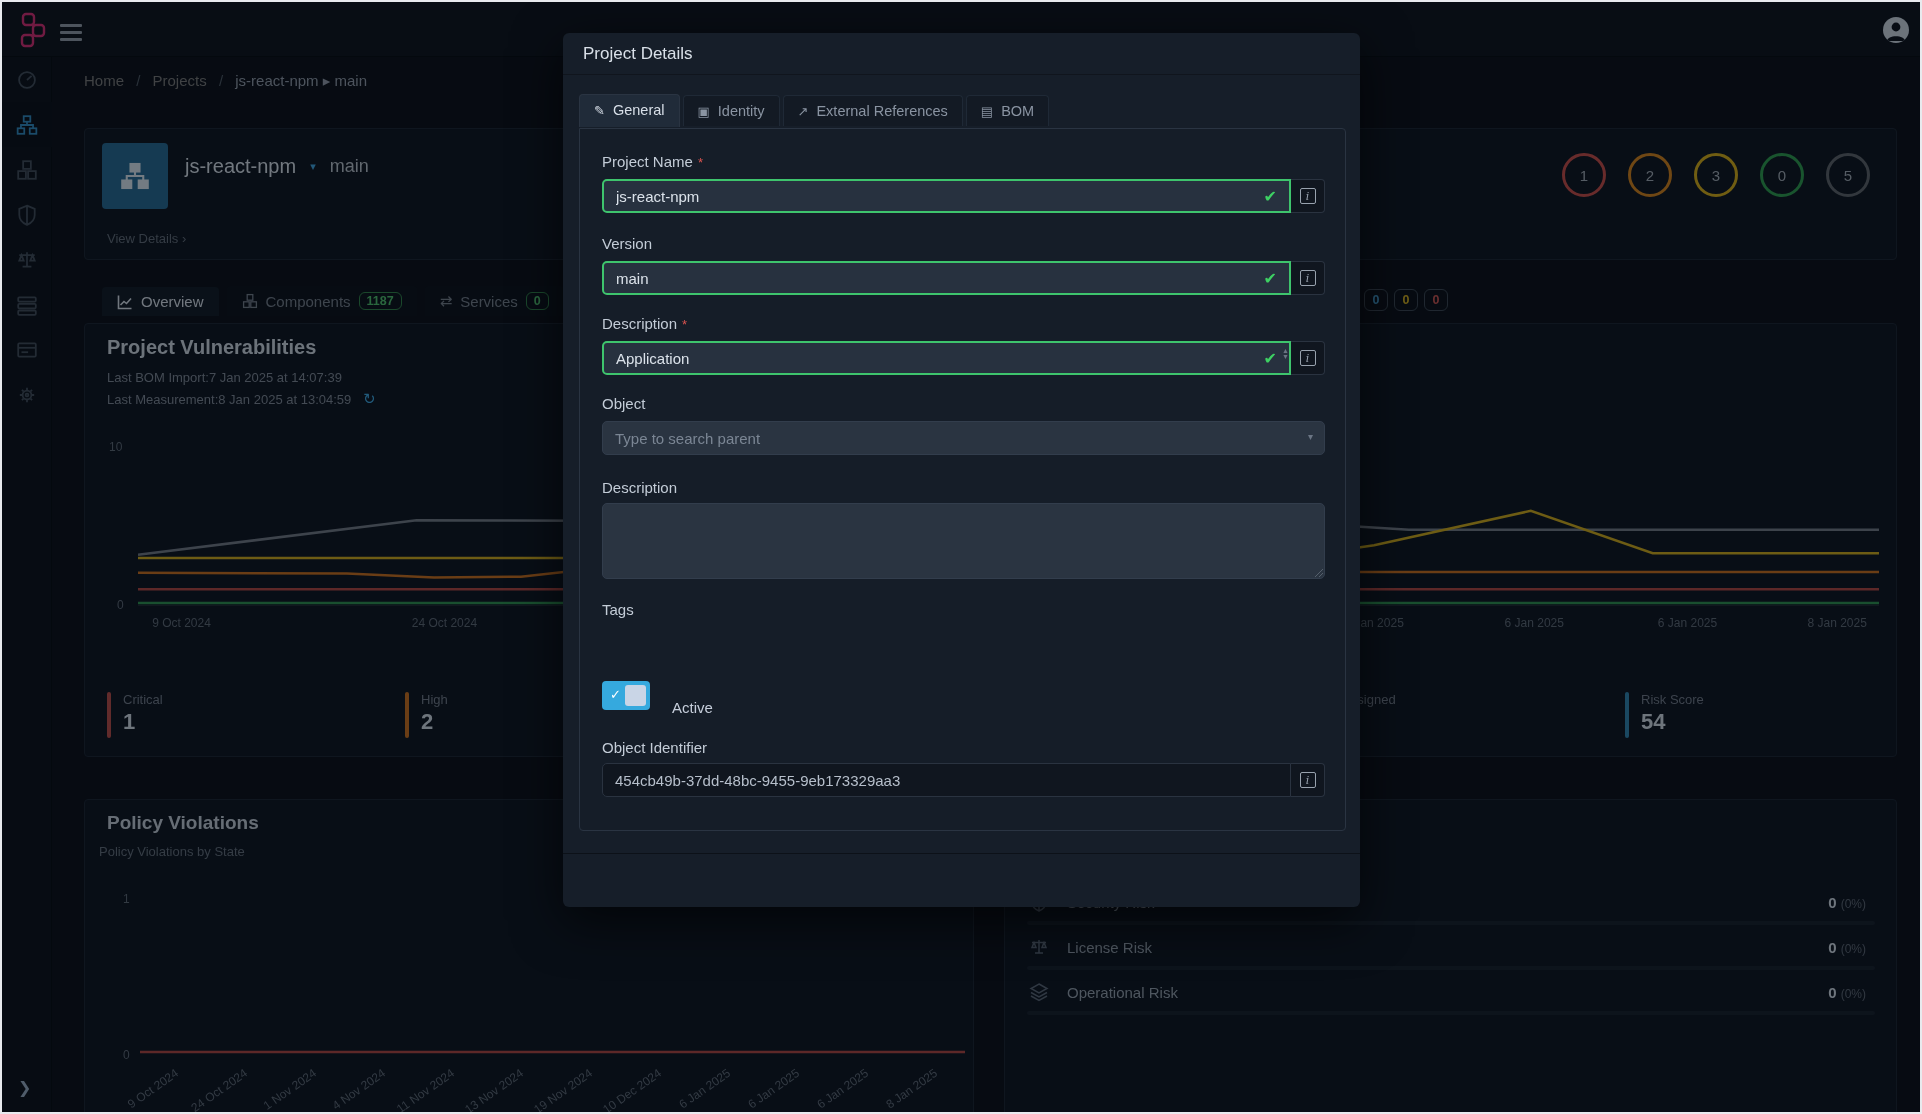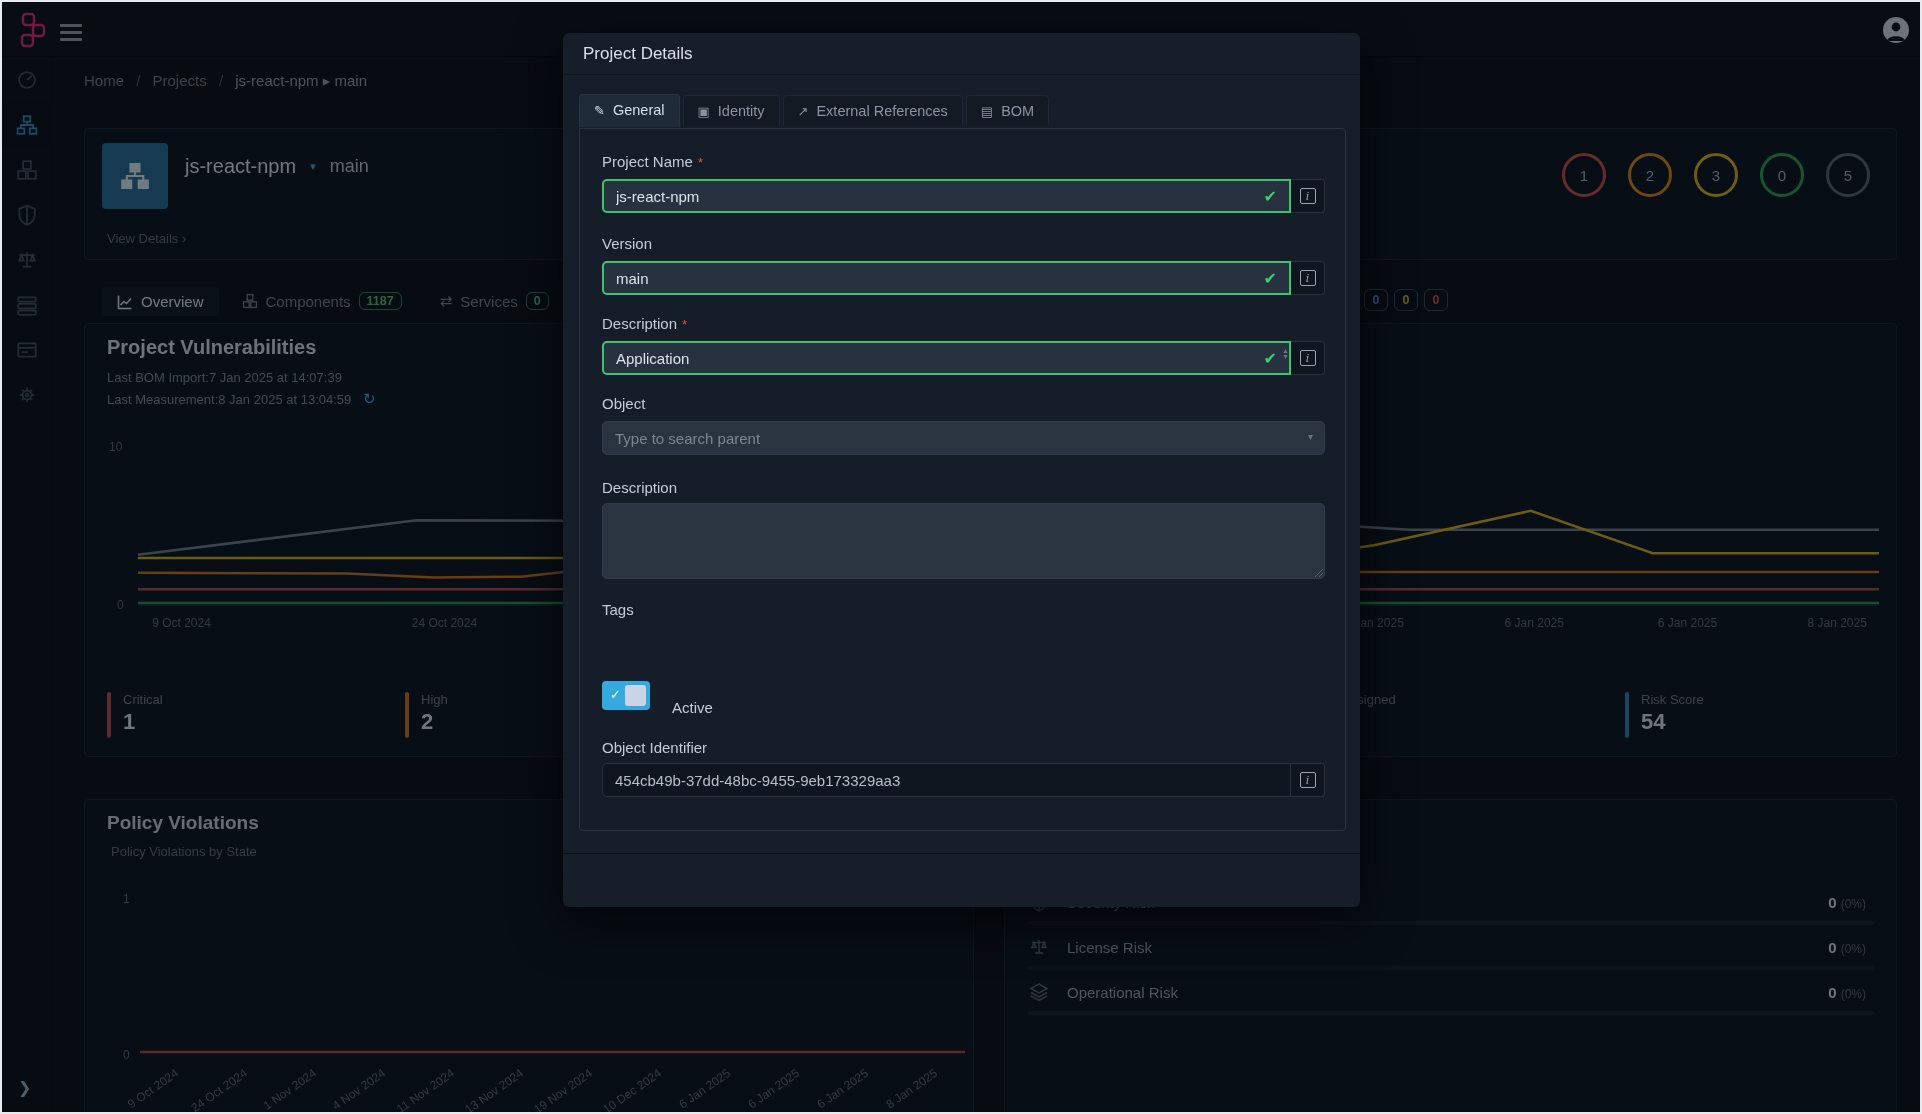--- a/index.html
+++ b/index.html
@@ -67,21 +67,21 @@
   .xlabels span { position:absolute; font-size:12px; color:#5a6470; transform:translateX(-50%); white-space:nowrap; }
   #vuln-chart-box { left:53px; top:124px; width:1741px; height:158px; border-bottom:1px solid #1e2731; }
   .stat { position:absolute; display:flex; }
   .stat .bar { width:4px; height:46px; border-radius:2px; margin-right:12px; }
   .stat .lab { font-size:13px; color:#6d7683; }
   .stat .val { font-size:22px; font-weight:600; color:#c6cfd9; margin-top:2px; }
 
   
   #policy-panel { left:82px; top:797px; width:890px; height:317px; }
   #policy-title { left:22px; top:12px; font-size:19px; font-weight:600; color:#b9c2cc; }
-  #policy-sub { left:26px; top:44px; font-size:13px; color:#5f6975; }
+  #policy-sub { left:14px; top:44px; font-size:13px; color:#5f6975; }
   #policy-chart-box { left:55px; top:100px; width:825px; height:155px; }
   #policy-xlabels span { transform:translateX(-100%) rotate(-35deg); transform-origin:right top; }
 
   
   #risk-panel { left:1002px; top:797px; width:893px; height:317px; }
   .risk-row-icon { position:absolute; left:24px; }
   .risk-row-icon svg { stroke:#566170; fill:none; stroke-width:1.5; }
   .risk-label { position:absolute; left:62px; font-size:15px; color:#8d98a4; }
   .risk-value { position:absolute; right:30px; font-size:15px; color:#c6cfd9; font-weight:bold; }
   .risk-value small { font-size:12px; color:#59626e; font-weight:normal; margin-left:4px; }

